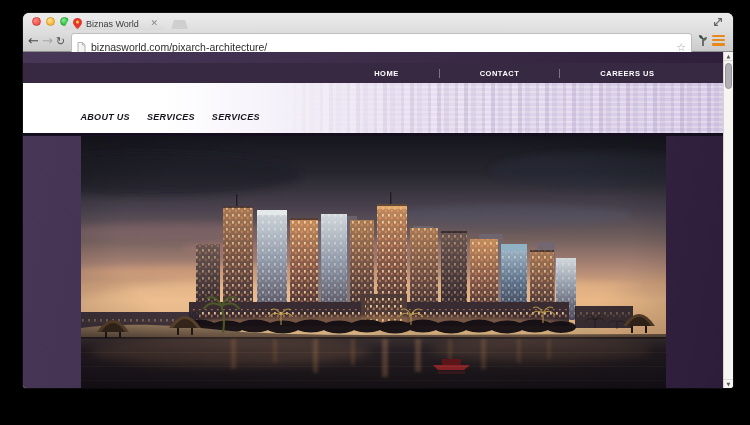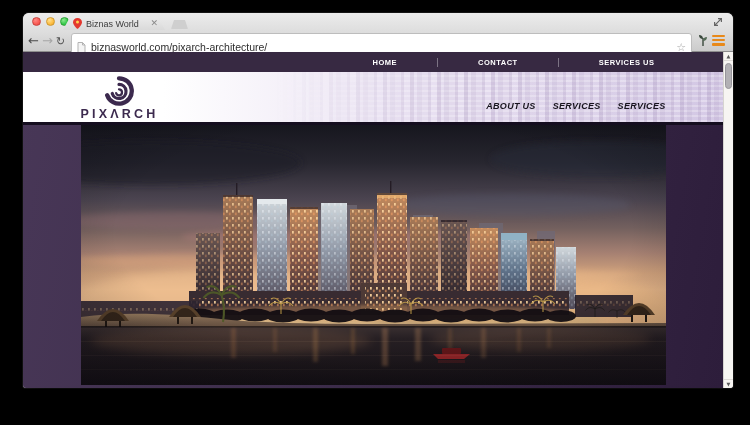--- a/index.html
+++ b/index.html
@@ -44,21 +44,21 @@
   .ext-ic { position:absolute; left:674px; top:4px; }
   .menu-ic { position:absolute; left:689px; top:5px; width:13px; }
   .menu-ic div { height:2.4px; background:#e8891a; border-radius:1px; margin-bottom:1.7px; }
 
   
   .content { position:absolute; left:0; top:39px; right:0; bottom:0; display:flex; }
   .page { position:relative; flex:1; overflow:hidden;
           background:linear-gradient(100deg,#483757 0%,#3d2d4b 45%,#2d1d3b 100%); }
 
   .site-topbar { height:20px; background:#372942; }
-  .tb-inner { width:585px; height:100%; margin:0 auto; display:flex; justify-content:flex-end; align-items:center;gap:29px; }
+  .tb-inner { width:585px; height:100%; margin:11px auto; display:flex; justify-content:flex-end; align-items:center;gap:29px; }
   .tb-link { font-size:7.5px; font-weight:bold; letter-spacing:.5px; color:#fff; padding:0 11px; cursor:pointer; }
   .tb-sep { width:1px; height:9px; background:rgba(255,255,255,.35); }
 
   .site-header { position:relative; height:53px;
                  background:linear-gradient(90deg,#ffffff 0%,#ffffff 20%,#ece5f4 52%,#d8cde8 100%);
                  border-bottom:3px solid #150e1f; }
   .header-tex { position:absolute; top:0; right:0; bottom:0; width:64%;
      background:
        repeating-linear-gradient(90deg, rgba(124,97,152,.20) 0 4px, rgba(124,97,152,.03) 4px 7px,
          rgba(124,97,152,.13) 7px 12px, rgba(124,97,152,.05) 12px 18px, rgba(124,97,152,.17) 18px 21px, rgba(124,97,152,.02) 21px 27px),
@@ -136,37 +136,27 @@
 
   <div class="content">
     <div class="page">
 
       <div class="site-topbar">
         <div class="tb-inner">
           <span class="tb-link">HOME</span>
           <span class="tb-sep"></span>
           <span class="tb-link">CONTACT</span>
           <span class="tb-sep"></span>
-          <span class="tb-link">SERVICES US</span>
+          <span class="tb-link">CAREERS US</span>
         </div>
       </div>
 
       <div class="site-header">
         <div class="header-tex"></div>
         <div class="hd-inner">
-          <div class="logo">
-            <svg width="30" height="30" viewBox="0 0 32 32">
-              <g fill="none" stroke="#3c2a4e" stroke-linecap="round">
-                <path d="M16,2.5 A13.5,13.5 0 1 1 3.4,20.5" stroke-width="4.6"></path>
-                <path d="M16,9 A7.5,7.5 0 1 1 8.8,18.6" stroke-width="3.4"></path>
-                <path d="M16,14.2 A3.2,3.2 0 1 1 12.9,18.2" stroke-width="2.4"></path>
-              </g>
-            </svg>
-            <span class="logo-text">PIXΛRCH</span>
-          </div>
           <div class="mainnav">
             <span class="mn-link">ABOUT US</span>
             <span class="mn-link">SERVICES</span>
             <span class="mn-link">SERVICES</span>
           </div>
         </div>
       </div>
 
       <svg class="hero" viewBox="0 0 585 260" preserveAspectRatio="none" role="img" aria-label="Architectural rendering of a waterfront high-rise residential development at sunset with beach, palm trees, thatched huts and reflections in the water">
         <defs>

